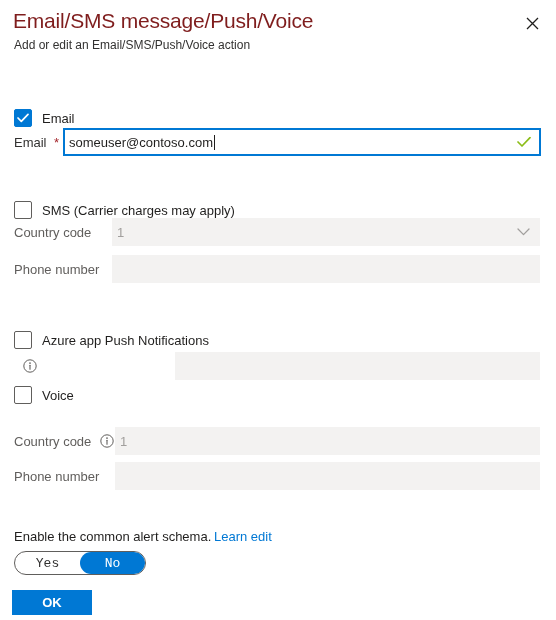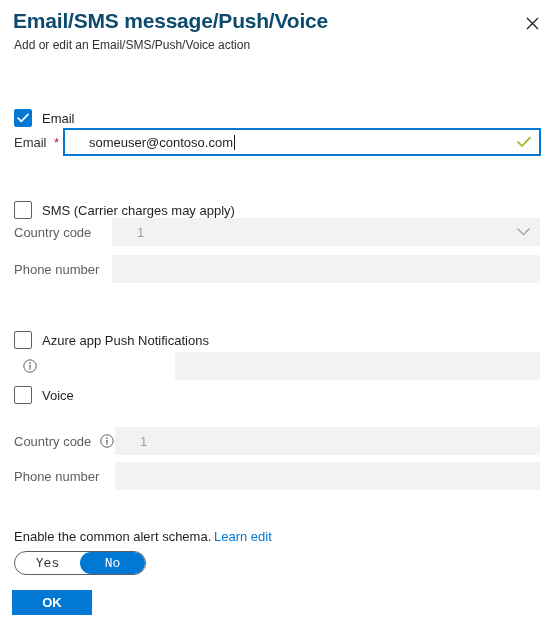--- a/index.html
+++ b/index.html
@@ -22,23 +22,23 @@
     position: absolute;
     left: 0; top: 0;
     width: 556px;
     height: 62px;
   }
   .panel-title {
     position: absolute;
     left: 13px;
     top: 9px;
     font-size: 21px;
-    font-weight: bold;
+    font-weight: normal;
     letter-spacing: -0.2px;
-    color: #0c4a6e;
+    color: #7f1d1d;
     white-space: nowrap;
   }
   .panel-subtitle {
     position: absolute;
     left: 14px;
     top: 38px;
     font-size: 12px;
     color: #323130;
     white-space: nowrap;
   }
@@ -117,21 +117,21 @@
   .input-box {
     box-sizing: border-box;
     height: 28px;
     background: #f3f2f1;
     border: 1px solid transparent;
     display: flex;
     align-items: center;
     position: relative;
     font-size: 13px;
     color: #a19f9d;
-    padding: 0 24px;
+    padding: 0 4px;
   }
   .input-box.active {
     background: #ffffff;
     border: 2px solid #0078d4;
     color: #201f1e;
   }
   .input-value { white-space: nowrap; }
   .caret {
     display: inline-block;
     width: 1px;

